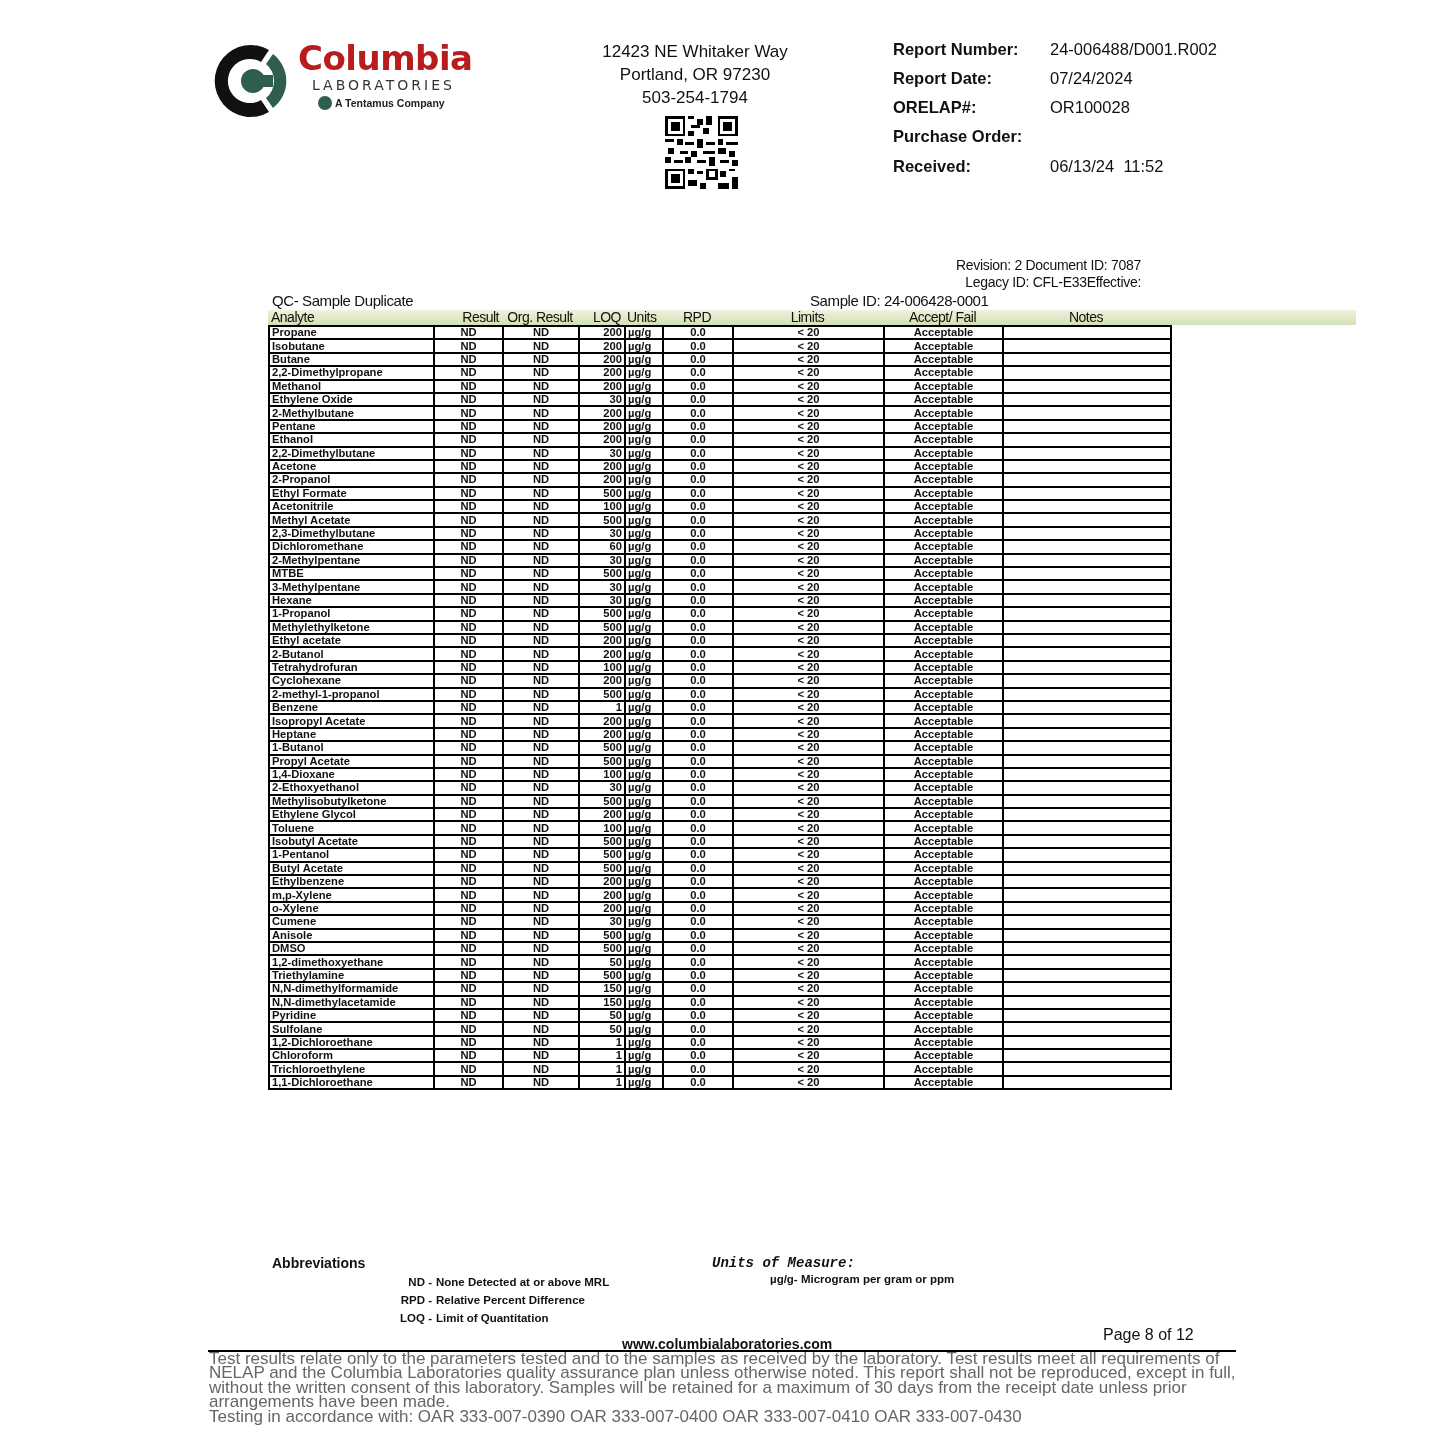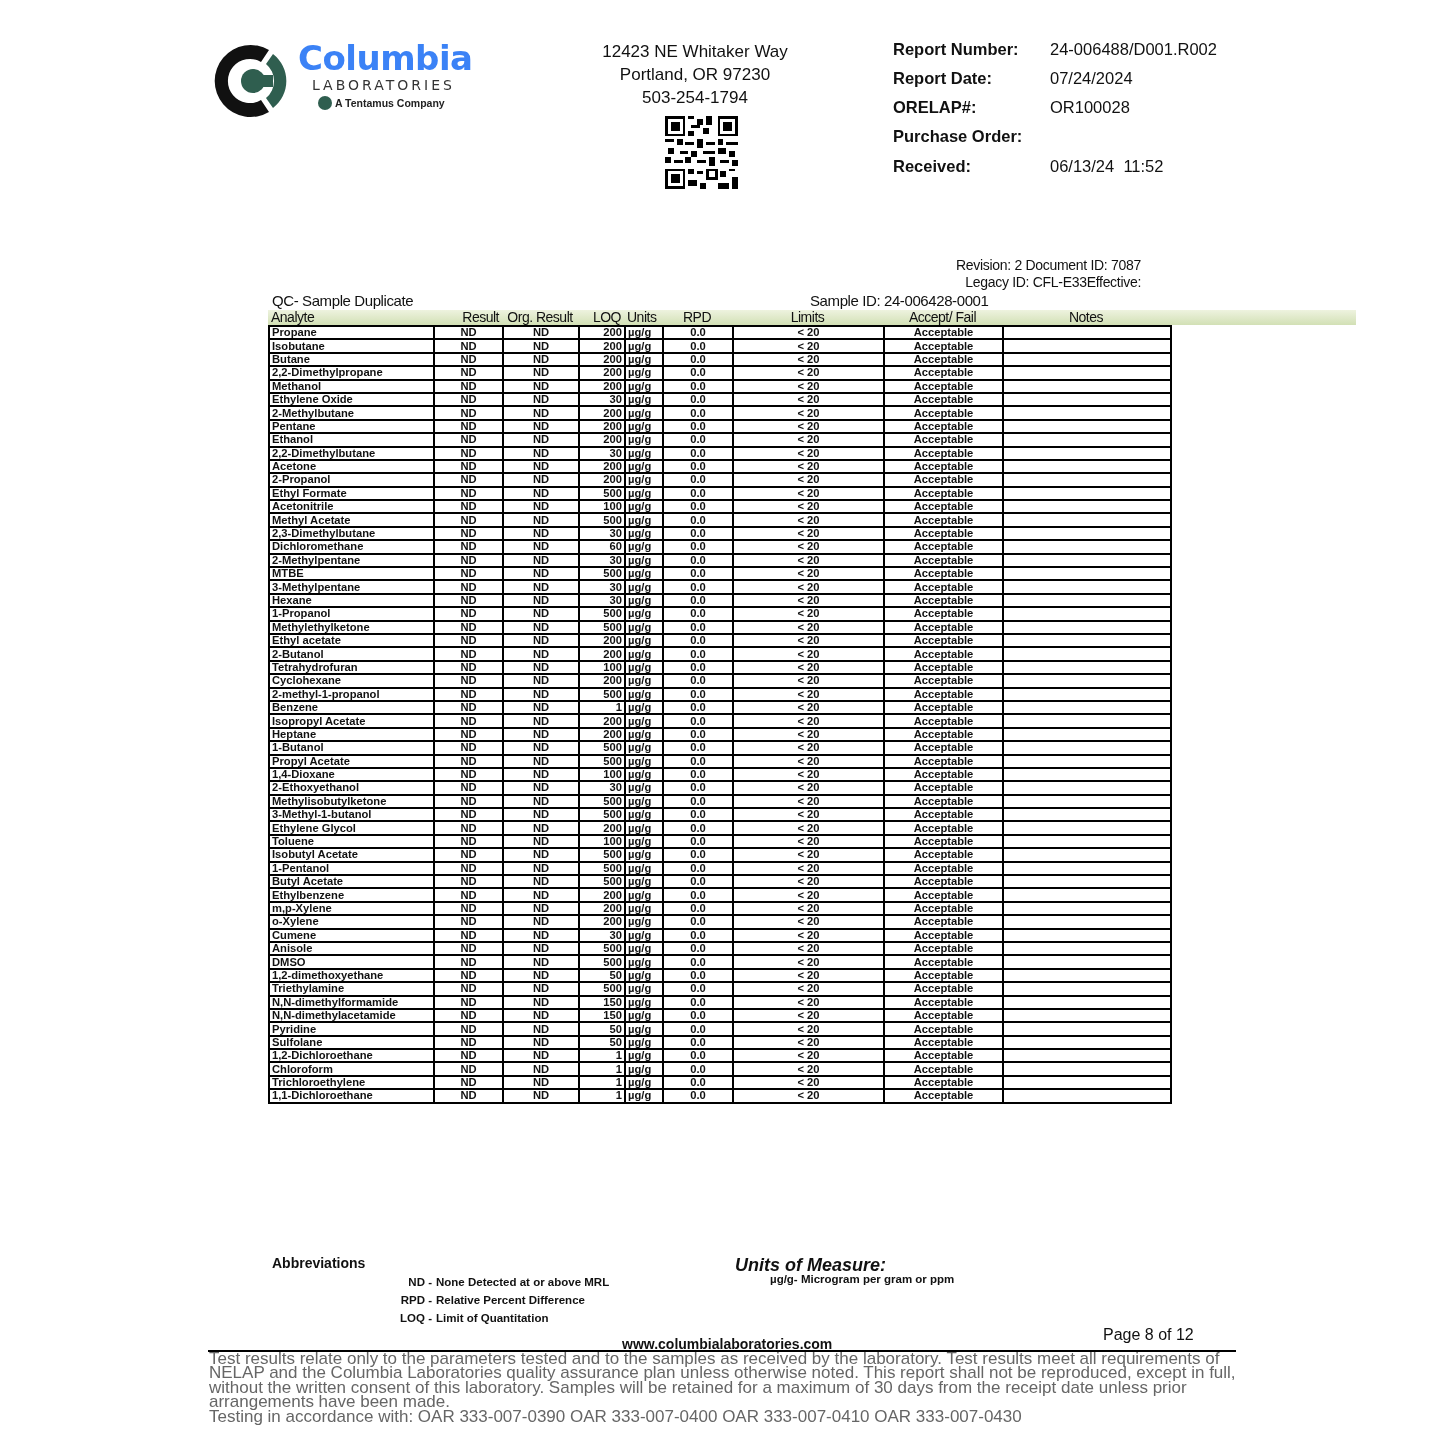--- a/index.html
+++ b/index.html
@@ -1,21 +1,21 @@
 <!DOCTYPE html>
 <html><head>
   <meta charset="utf-8">
   <style>
     html, body { margin:0; padding:0; background:#ffffff; }
     body { width:1445px; height:1445px; position:relative; overflow:hidden; font-family:"Liberation Sans", sans-serif; color:#111; }
     .abs { position:absolute; }
 
     
     .logo-mark { left:211px; top:40px; width:86px; height:82px; }
-    .logo-word { left:298px; top:38px; font-size:34px; font-weight:bold; color:#3b82f6; letter-spacing:-0.5px; font-family:"DejaVu Sans", sans-serif; }
+    .logo-word { left:298px; top:38px; font-size:34px; font-weight:bold; color:#b91c1c; letter-spacing:-0.5px; font-family:"DejaVu Sans", sans-serif; }
     .logo-sub { left:312px; top:77px; font-size:14px; letter-spacing:3px; color:#333; font-family:"DejaVu Sans", sans-serif; }
     .logo-tent { left:318px; top:96px; font-size:10.5px; font-weight:bold; color:#222; display:flex; align-items:center; gap:3px; font-family:"Liberation Sans", sans-serif; }
     .tent-icon { width:14px; height:14px; border-radius:50%; background:#2f5e4f; display:inline-block; }
 
     
     .addr { left:585px; top:40px; width:220px; text-align:center; font-size:17px; line-height:23px; color:#111; }
     .qr { left:665px; top:116px; width:73px; height:73px; }
 
     
     .info { left:893px; top:40px; font-size:16.5px; }
@@ -40,21 +40,21 @@
     td.c-name { text-align:left; font-weight:bold; }
     td.c-center { text-align:center; }
     td.c-loq { text-align:right; border-right:1px solid #000;border-radius:6px; }
     td.c-unit { text-align:left; border-left:1px solid #000; font-weight:bold; }
 
     
     .abbr-title { left:272px; top:1255px; font-size:14px; font-weight:bold; }
     .abbr-list { left:390px; top:1273px; font-size:11.5px; font-weight:bold; line-height:18px; }
     .abbr-row { display:flex; }
     .abbr-key { width:42px; text-align:right; margin-right:4px; }
-    .uom-title { left:735px; top:1255px; font-size:18px; font-weight:bold; font-style:italic; }
+    .uom-title { left:712px; top:1255px; font-size:14px; font-weight:bold; font-style:italic;font-family:Liberation Mono, monospace; }
     .uom-list { left:770px; top:1273px; font-size:11.5px; font-weight:bold; }
 
     
     .page-num { left:1103px; top:1326px; font-size:16px; }
     .footer-rule { left:208px; top:1350px; width:1028px; height:2px; background:#000; }
     .website { left:622px; top:1336px; font-size:14px; font-weight:bold; text-decoration:underline; }
     .disclaimer { left:209px; top:1352px; width:1030px; font-size:17px; line-height:14.4px; color:#666; }
   </style>
 </head>
 <body>
@@ -577,31 +577,20 @@
           <td class="c-center">ND</td>
           <td class="c-center">ND</td>
           <td class="c-loq">500</td>
           <td class="c-unit">µg/g</td>
           <td class="c-center">0.0</td>
           <td class="c-center">&lt; 20</td>
           <td class="c-center">Acceptable</td>
           <td class="c-center"></td>
         </tr>
         <tr>
-          <td class="c-name">3-Methyl-1-butanol</td>
-          <td class="c-center">ND</td>
-          <td class="c-center">ND</td>
-          <td class="c-loq">500</td>
-          <td class="c-unit">µg/g</td>
-          <td class="c-center">0.0</td>
-          <td class="c-center">&lt; 20</td>
-          <td class="c-center">Acceptable</td>
-          <td class="c-center"></td>
-        </tr>
-        <tr>
           <td class="c-name">Ethylene Glycol</td>
           <td class="c-center">ND</td>
           <td class="c-center">ND</td>
           <td class="c-loq">200</td>
           <td class="c-unit">µg/g</td>
           <td class="c-center">0.0</td>
           <td class="c-center">&lt; 20</td>
           <td class="c-center">Acceptable</td>
           <td class="c-center"></td>
         </tr>

